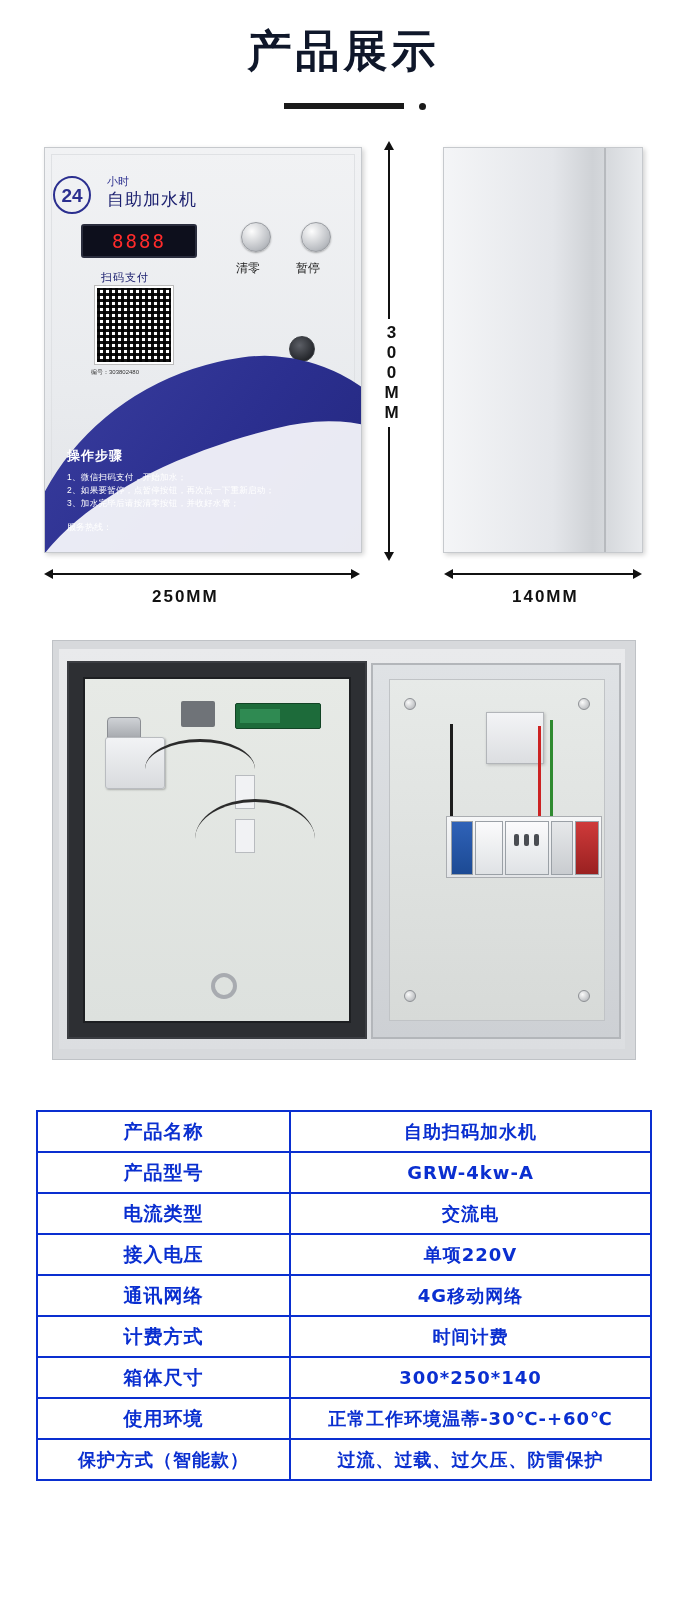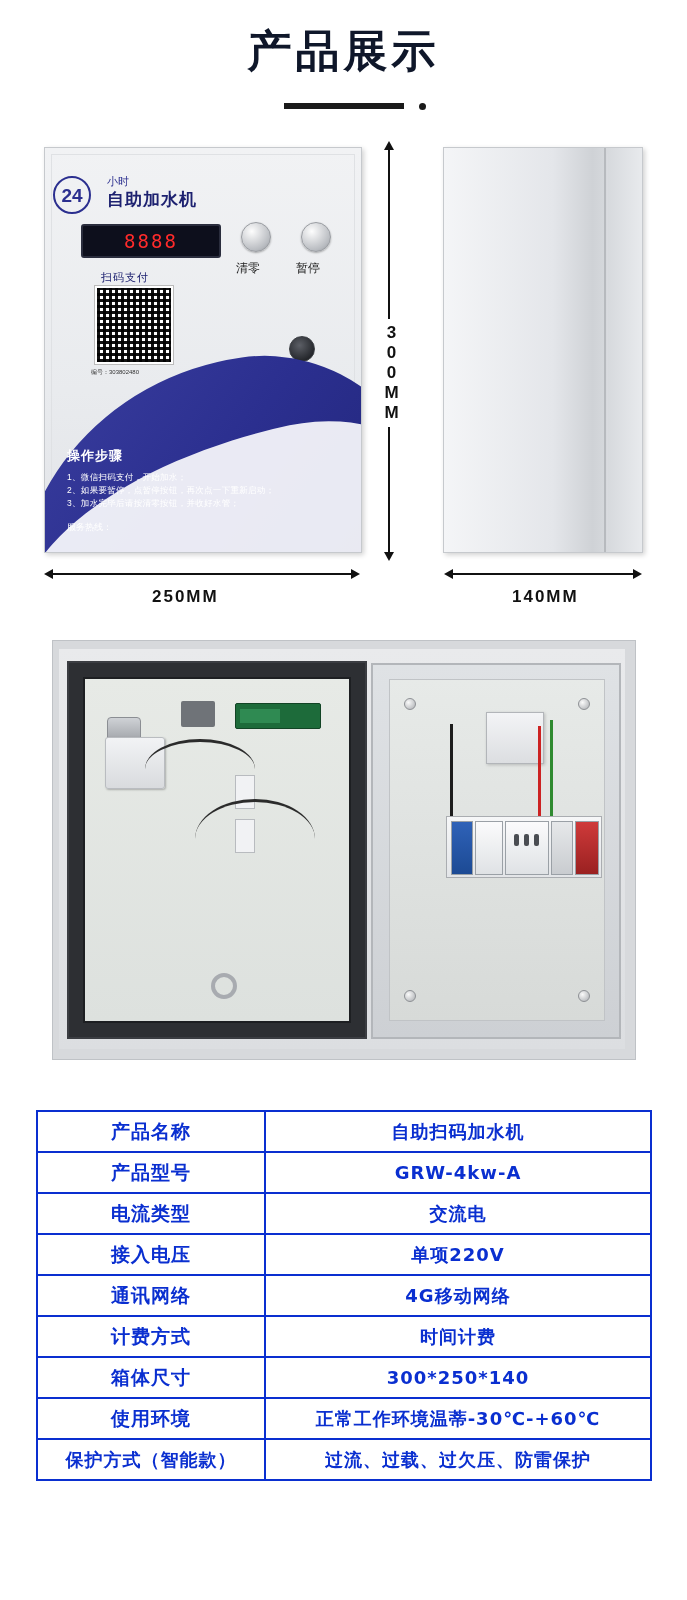--- a/index.html
+++ b/index.html
@@ -85,28 +85,28 @@
   .hour-small {
     position: absolute;
     left: 62px; top: 26px;
     font-size: 11px;
     color: #2b2f8f;
   }
   .machine-name {
     position: absolute;
     left: 62px; top: 40px;
     font-size: 17px;
-    font-weight: bold;
+    font-weight: normal;
     color: #1d2170;
     letter-spacing: 1px;
   }
   .display {
     position: absolute;
     left: 36px; top: 76px;
-    width: 140px; height: 34px;
+    width: 116px; height: 34px;
     background: #0d0f1c;
     border: 2px solid #2a2d3d;
     border-radius: 3px;
     display: flex;
     align-items: center;
     justify-content: center;
     gap: 4px;
   }
   .display span {
     color: #ff2b2b;
@@ -455,21 +455,21 @@
   .spec-table td {
     border: 2px solid #0a2fd0;
     height: 41px;
     color: #0a2fd0;
     font-size: 19px;
     font-weight: bold;
     text-align: center;
     font-family: "DejaVu Sans", "Liberation Sans", sans-serif;
     letter-spacing: 1px;
   }
-  .spec-table td.k { width: 228px; }
+  .spec-table td.k { width: 253px; }
   .spec-table td.v { font-size: 18px; }
   .spec-table tr:last-child td {
     font-size: 18px;
   }
 </style>
 </head>
 <body>
 
 <div class="title-wrap">
   <div class="page-title">产品展示</div>

